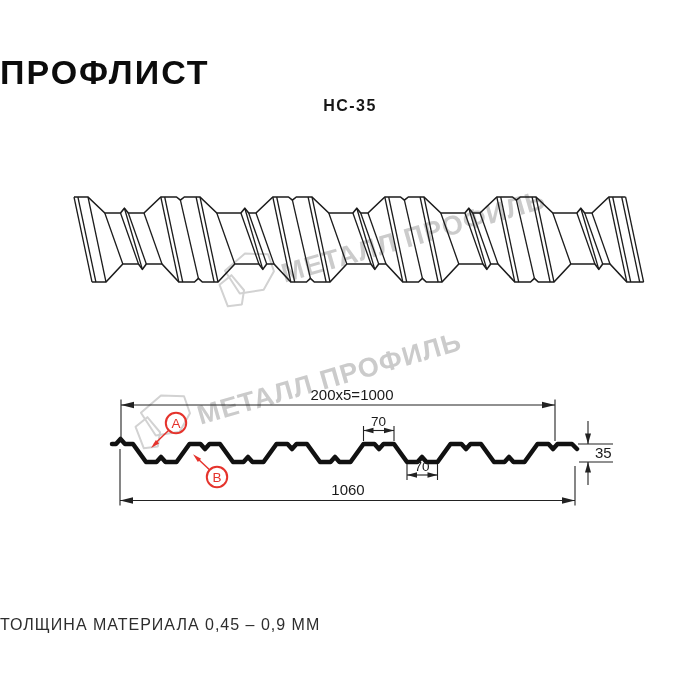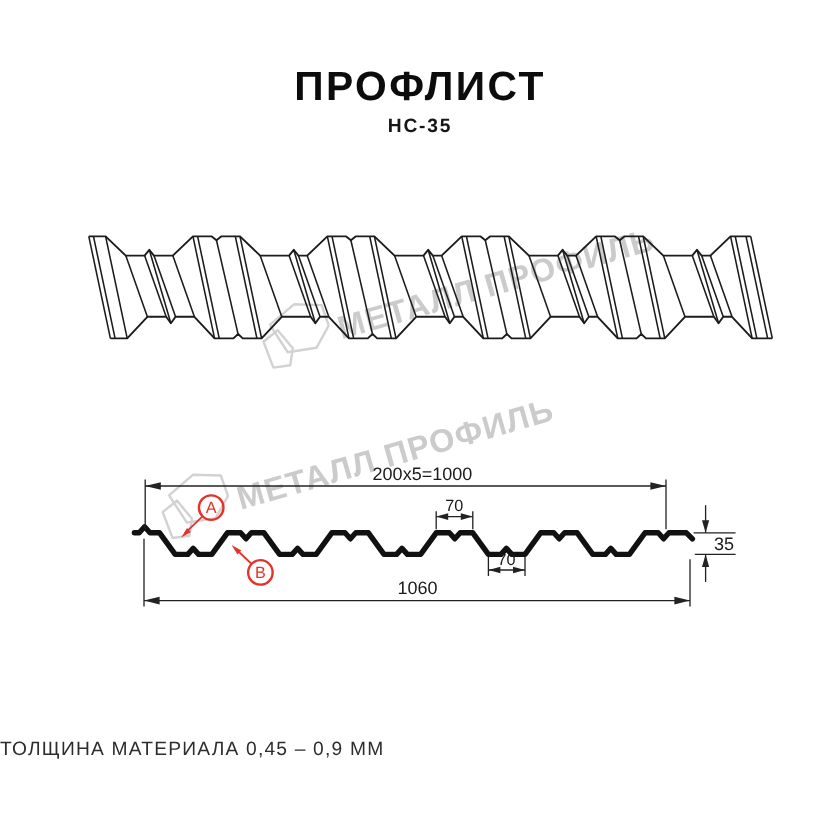--- a/index.html
+++ b/index.html
@@ -1,21 +1,21 @@
 <!DOCTYPE html>
 <html><head>
 <meta charset="utf-8">
 <style>
   html,body{margin:0;padding:0;}
   body{
     width:700px;height:700px;position:relative;overflow:hidden;
     background:#ffffff;font-family:"Liberation Sans", sans-serif;
   }
   .title{
-    position:absolute;top:53px;left:0;width:700px;text-align:center;
+    position:absolute;top:53px;left:0;width:700px;text-align:left;
     font-size:34px;font-weight:bold;letter-spacing:2px;color:#0c0c0c;
   }
   .subtitle{
     position:absolute;top:97px;left:0;width:700px;text-align:center;
     font-size:16px;font-weight:bold;letter-spacing:1.5px;color:#161616;
   }
   .footer-note{
     position:absolute;top:616px;left:0;width:700px;text-align:left;
     font-size:16px;font-weight:500;letter-spacing:1px;color:#2d2d2d;
   }

